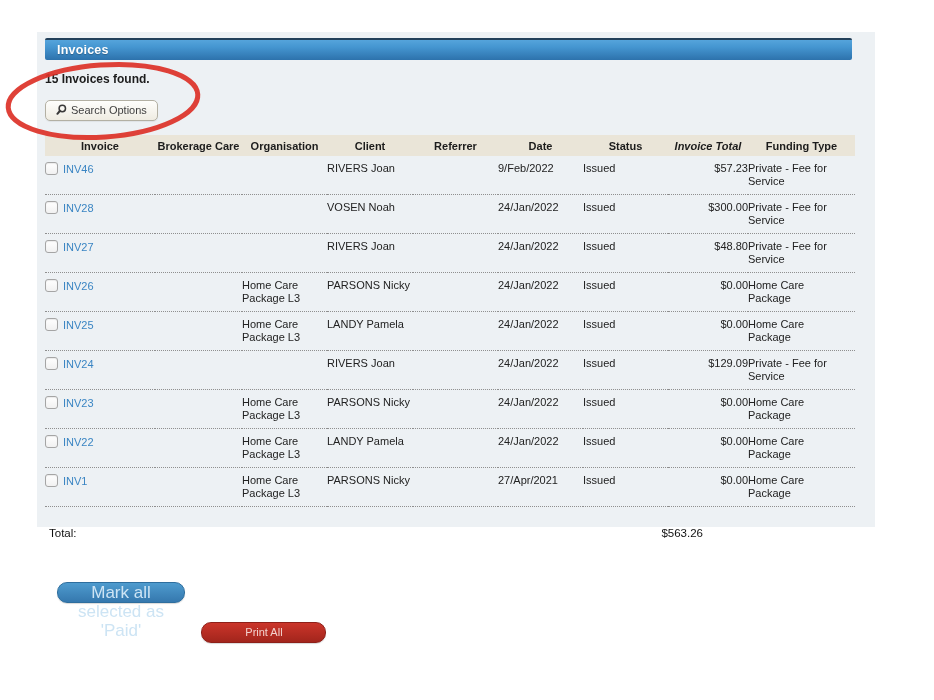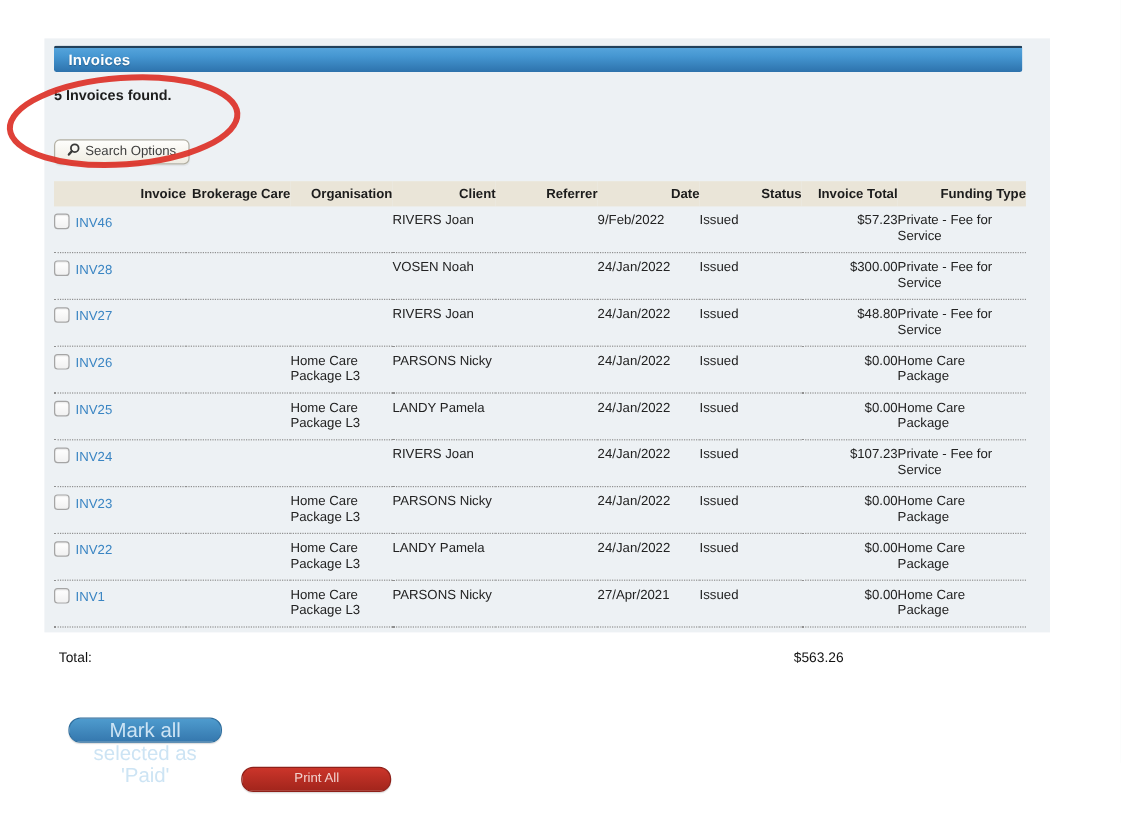--- a/index.html
+++ b/index.html
@@ -24,32 +24,32 @@
   .btn-plain{
     display:inline-block;box-sizing:border-box;height:21px;
     background:linear-gradient(#FEFEFC,#EFECE2);
     border:1px solid #B3B0A3;border-radius:5px;
     color:#3f3f3f;font-size:11px;line-height:19px;padding:0 10px;
     box-shadow:0 1px 1px rgba(0,0,0,.06);cursor:pointer;
   }
   .toolbar{margin-top:27px;height:21px;position:relative;}
   .excel-icon{position:absolute;right:9px;top:-3px;width:23px;height:23px;cursor:pointer;}
   .found-text{margin-top:12px;font-size:12px;font-weight:bold;color:#1d1d1d;}
-  .search-row{margin-top:30px;height:20px;}
+  .search-row{margin-top:14px;height:20px;}
   .search-btn .mag{vertical-align:-1px;margin-right:4px;}
   table.inv{
     margin-top:15px;width:810px;border-collapse:collapse;table-layout:fixed;
     font-size:11px;color:#222;
   }
   table.inv thead th{
-    background:#EAE5D8;text-align:right;font-weight:bold;font-size:11px;
+    background:#EAE5D8;text-align:center;font-weight:bold;font-size:11px;
     height:21px;padding:0;vertical-align:middle;color:#1c1c1c;
   }
   th.th-invoice{padding-left:4px;}
-  th.th-total{text-align:right;padding-right:26px;}
+  th.th-total{text-align:right;padding-right:26px;font-style:italic;}
   table.inv tbody tr{border-bottom:1px dotted #8f8f8f;}
   table.inv tbody td{
     height:32px;vertical-align:top;padding:6px 0 0 0;line-height:13px;
   }
   td.td-invoice{padding-left:13px;white-space:nowrap;}
   td.td-date{padding-left:4px;}
   td.td-total{text-align:right;}
   td.td-fund{padding-left:6px;}
   td.td-fund .narrow{display:inline-block;max-width:92px;}
   .cb{
@@ -83,21 +83,21 @@
     z-index:10;pointer-events:none;}
 </style>
 </head>
 <body>
 
 <div class="panel">
 
   <div class="title-bar">Invoices</div>
 
 
-  <div class="found-text">5 Invoices found.</div>
+  <div class="found-text">15 Invoices found.</div>
 
   <div class="search-row">
     <span class="btn-plain search-btn"><span class="mag"><svg width="11" height="11" viewBox="0 0 11 11">
             <circle cx="6.3" cy="4.5" r="3.2" fill="none" stroke="#3a3a3a" stroke-width="1.5"></circle>
             <line x1="3.8" y1="7" x2="1.4" y2="9.8" stroke="#3a3a3a" stroke-width="2" stroke-linecap="round"></line>
           </svg></span><span>Search Options</span></span>
   </div>
 
   <table class="inv">
     <colgroup>
@@ -186,21 +186,21 @@
     </tr>
 
     <tr>
       <td class="td-invoice"><span class="cb"></span><a class="inv-link">INV24</a></td>
       <td></td>
       <td></td>
       <td>RIVERS Joan</td>
       <td></td>
       <td class="td-date">24/Jan/2022</td>
       <td>Issued</td>
-      <td class="td-total">$107.23</td>
+      <td class="td-total">$129.09</td>
       <td class="td-fund"><span class="narrow">Private - Fee for Service</span></td>
     </tr>
 
     <tr>
       <td class="td-invoice"><span class="cb"></span><a class="inv-link">INV23</a></td>
       <td></td>
       <td>Home Care Package L3</td>
       <td>PARSONS Nicky</td>
       <td></td>
       <td class="td-date">24/Jan/2022</td>

